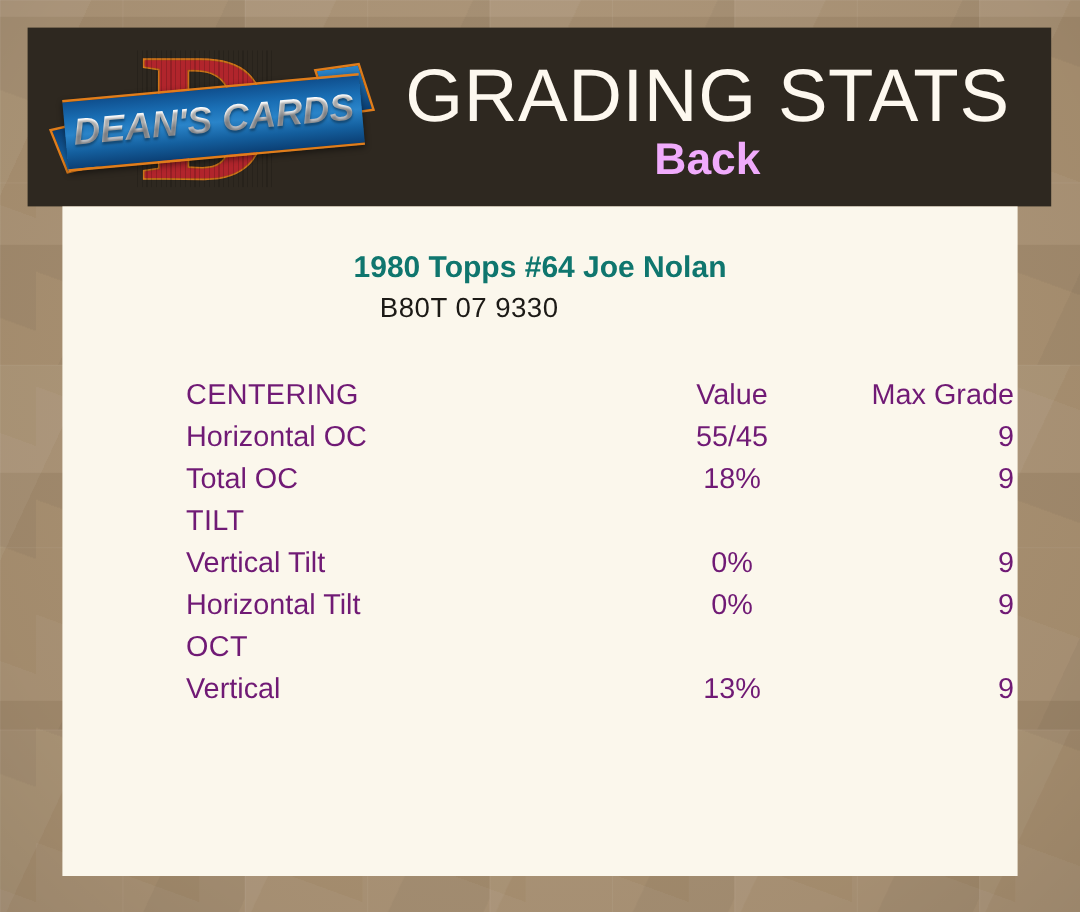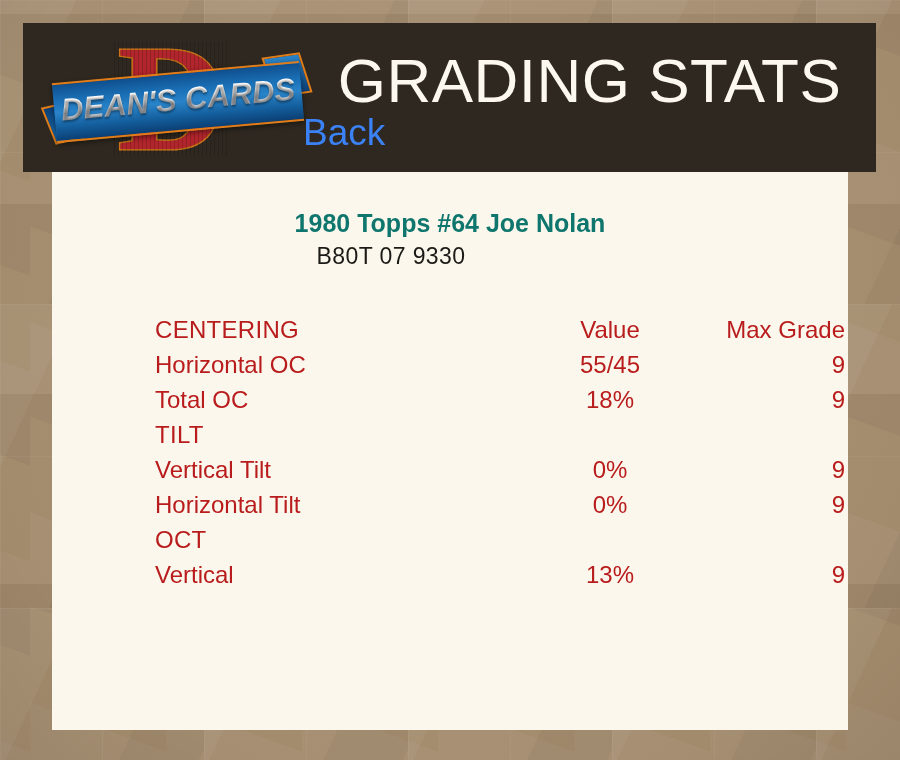--- a/index.html
+++ b/index.html
@@ -173,24 +173,26 @@
     font-size: 62px;
     line-height: 54px;
     letter-spacing: 0.5px;
     white-space: nowrap;
   }
   #header-subtitle {
     position: absolute;
     left: 280px;
     top: 88px;
     width: 573px;
-    color: #3b82f6;
+    text-align: center;
+    color: #f0abfc;
     font-size: 37px;
     line-height: 44px;
     white-space: nowrap;
+    font-weight: bold;
   }
 
   
   #content-panel {
     position: absolute;
     left: 52px;
     top: 172px;
     width: 796px;
     height: 558px;
     background-color: #fbf7ec;
@@ -221,21 +223,21 @@
     white-space: nowrap;
   }
 
   
   #stats-table {
     position: absolute;
     left: 103px;
     top: 140px;
     width: 690px;
     border-collapse: collapse;
-    color: #b91c1c;
+    color: #701a75;
   }
   #stats-table td,
   #stats-table th {
     padding: 0;
     margin: 0;
     height: 35px;
     font-size: 24px;
     vertical-align: middle;
     font-weight: normal;
   }

